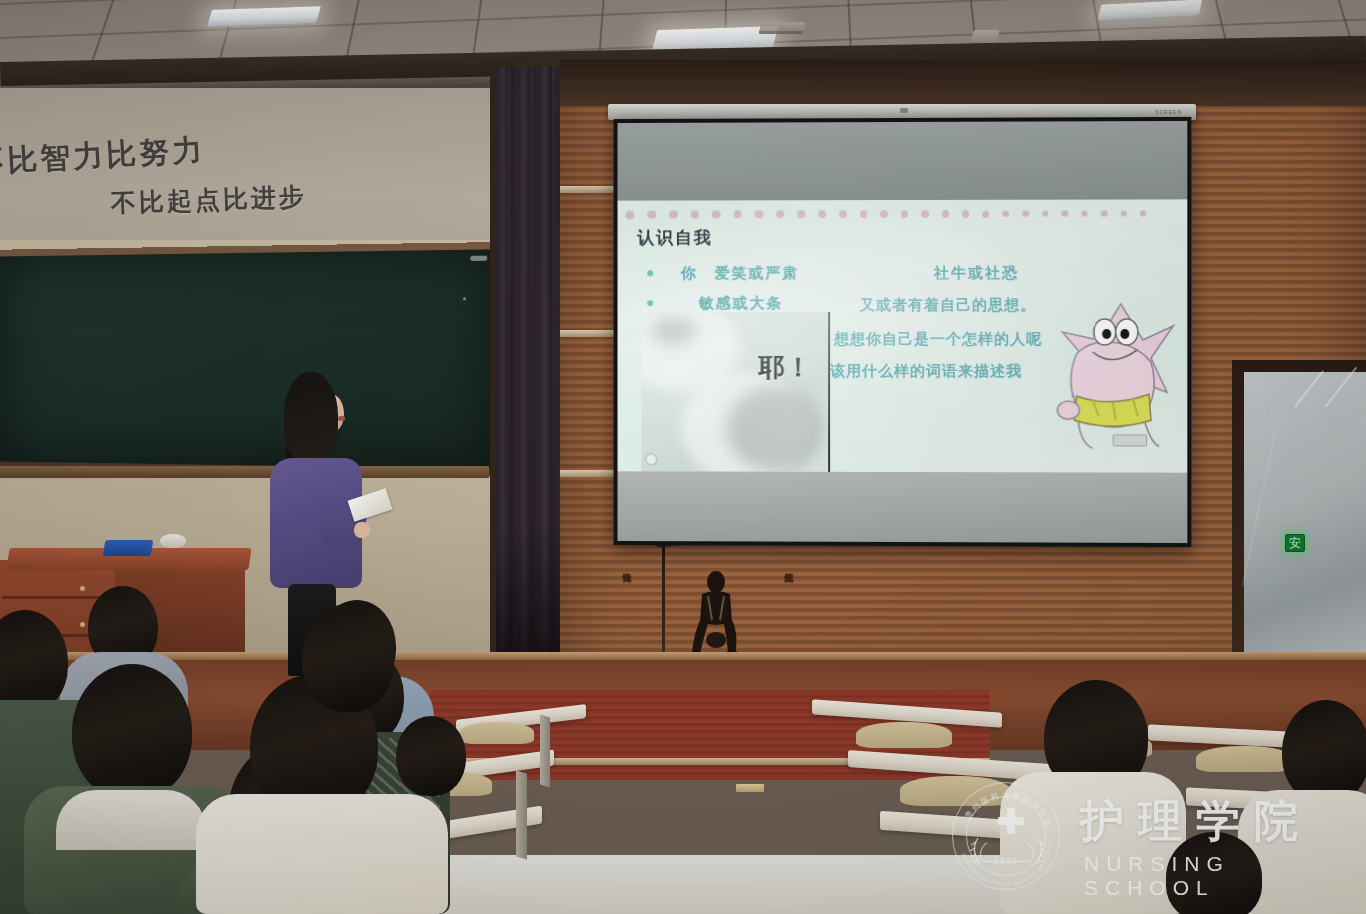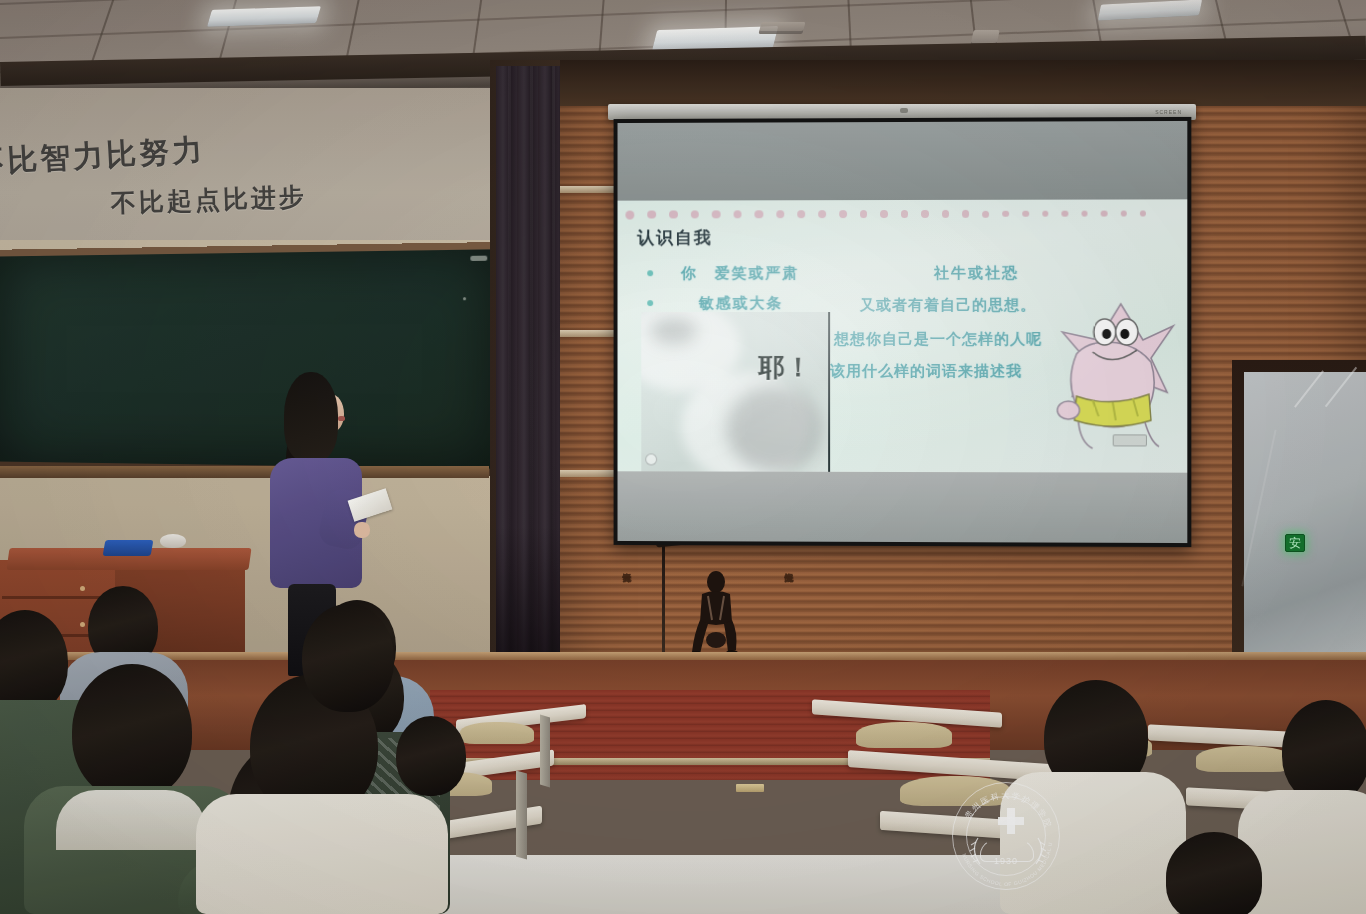--- a/index.html
+++ b/index.html
@@ -705,16 +705,18 @@
     </svg>
     <div class="wm-cross"></div>
     <div class="wm-hands"></div>
     <svg style="position:absolute; left:16px; top:56px; width:80px; height:34px;" viewBox="0 0 80 34">
       <path d="M10 4 Q2 16 12 30" stroke="rgba(255,255,255,.8)" stroke-width="1.2" fill="none"></path>
       <path d="M70 4 Q78 16 68 30" stroke="rgba(255,255,255,.8)" stroke-width="1.2" fill="none"></path>
       <path d="M8 8 l-5 3 M7 14 l-5 3 M8 20 l-5 3 M10 26 l-5 2" stroke="rgba(255,255,255,.75)" stroke-width="1.1"></path>
       <path d="M72 8 l5 3 M73 14 l5 3 M72 20 l5 3 M70 26 l5 2" stroke="rgba(255,255,255,.75)" stroke-width="1.1"></path>
     </svg>
     <div class="wm-year">1930</div>
+    <div class="wm-cn">护理学院</div>
+    <div class="wm-en">NURSING SCHOOL</div>
   </div>
 
   <div class="grain"></div>
 </div>
 
 </body></html>

